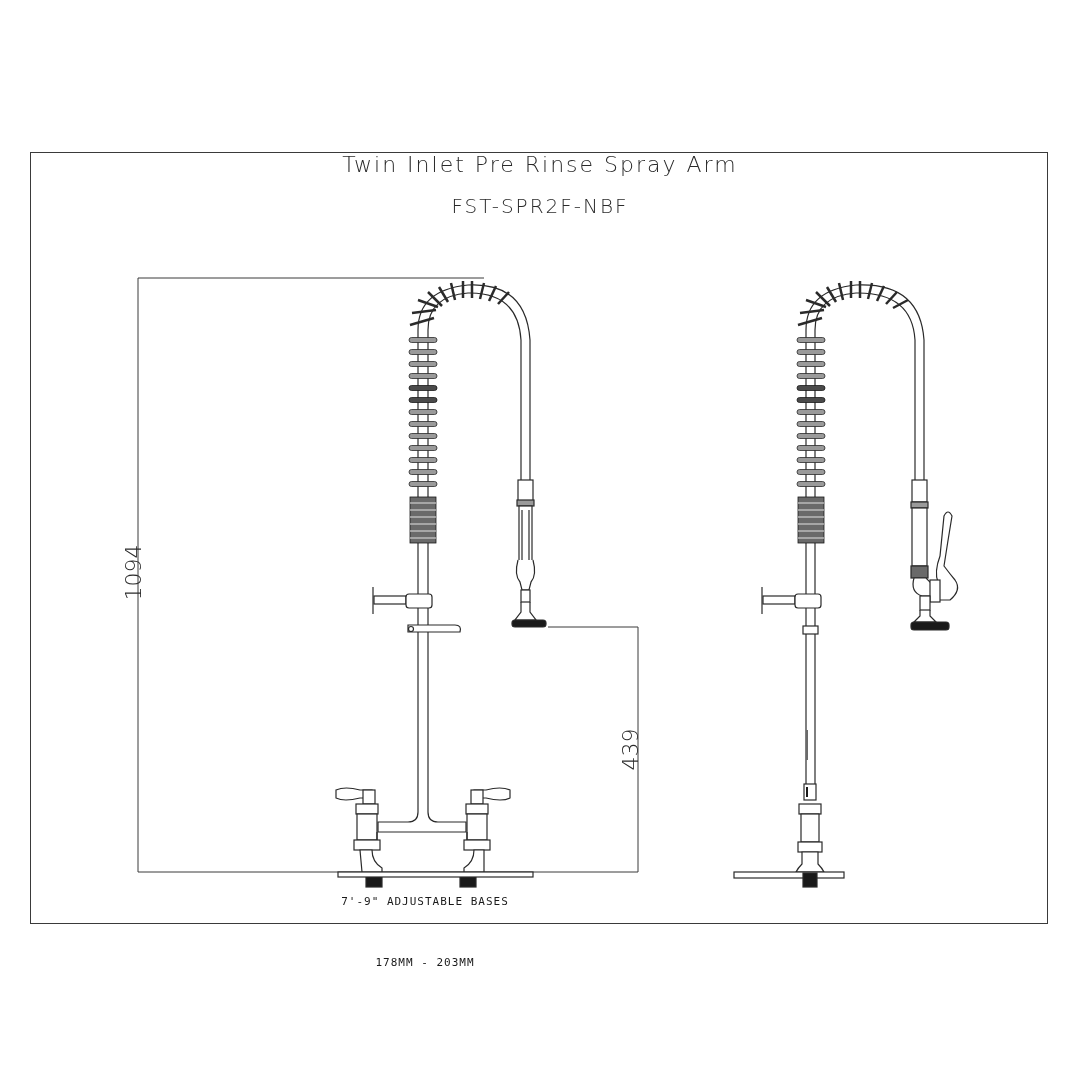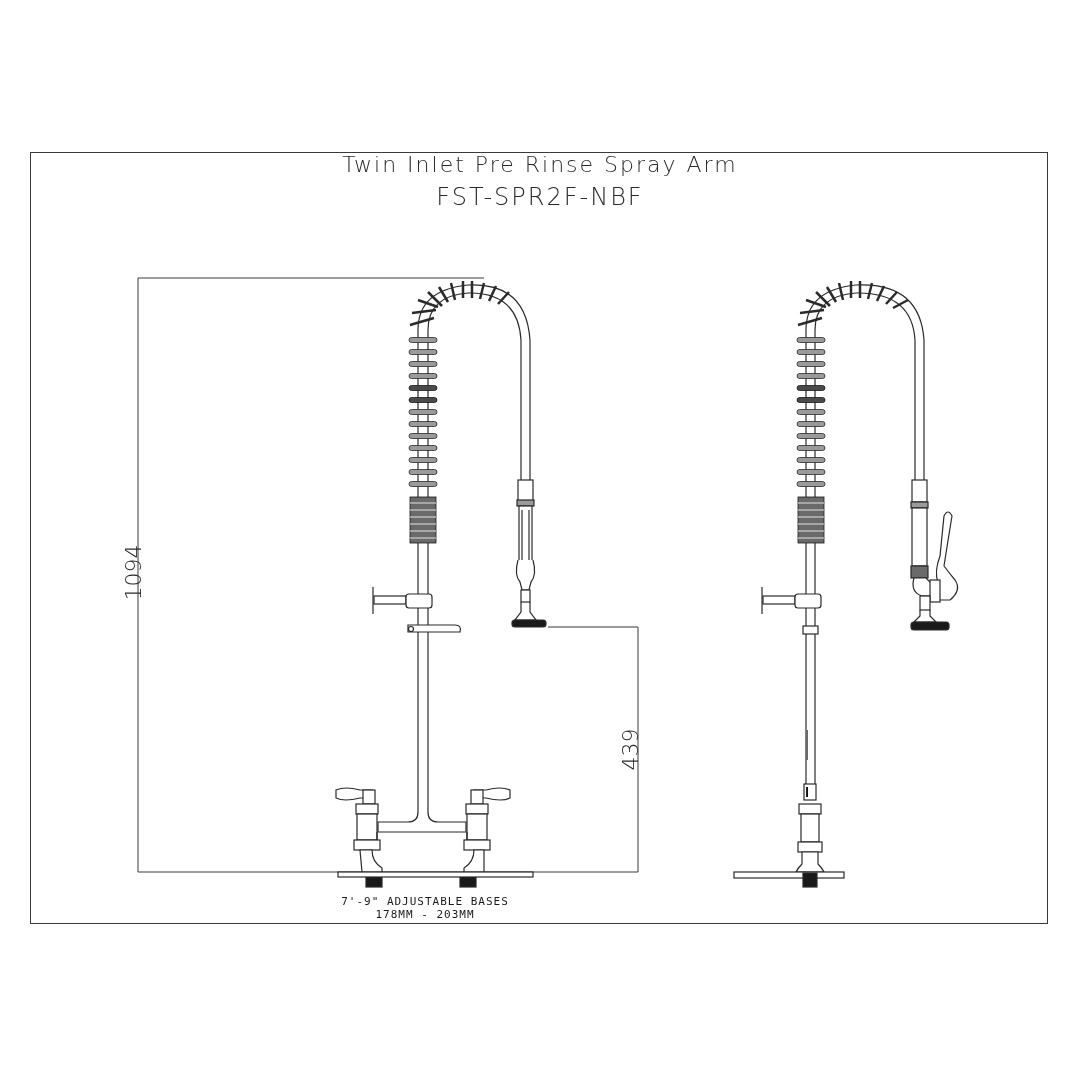--- a/index.html
+++ b/index.html
@@ -7,27 +7,27 @@
     .frame {
       position: absolute; left: 30px; top: 152px; width: 1018px; height: 772px;
       border: 1.5px solid #3a3a3a; box-sizing: border-box;
     }
     .title {
       position: absolute; left: 0; width: 1080px; text-align: center;
       color: #2a2a2a; font-family: "DejaVu Sans", sans-serif; font-weight: 300;
       letter-spacing: 2px;
     }
     .title-1 { top: 152px; font-size: 22px; transform: scaleY(0.95); }
-    .title-2 { top: 183px; font-size: 24px; }
+    .title-2 { top: 194px; font-size: 20px; }
     .note {
       position: absolute; text-align: center; color: #1a1a1a;
       font-family: "DejaVu Sans Mono", monospace; font-size: 11px; letter-spacing: 1px;
     }
     .note-1 { left: 330px; top: 895px; width: 190px; }
-    .note-2 { left: 330px; top: 908px; width: 190px; }
+    .note-2 { left: 330px; top: 956px; width: 190px; }
     .dim-label {
       position: absolute; color: #2a2a2a; font-family: "DejaVu Sans", sans-serif;
       font-weight: 300; font-size: 22px; transform-origin: center center;
       transform: rotate(-90deg); white-space: nowrap;
     }
     .dim-1094 { left: 103px; top: 560px; width: 60px; text-align: center; }
     .dim-439 { left: 605px; top: 737px; width: 50px; text-align: center; }
     svg.drawing { position: absolute; left: 0; top: 0; }
   </style>
 </head>

